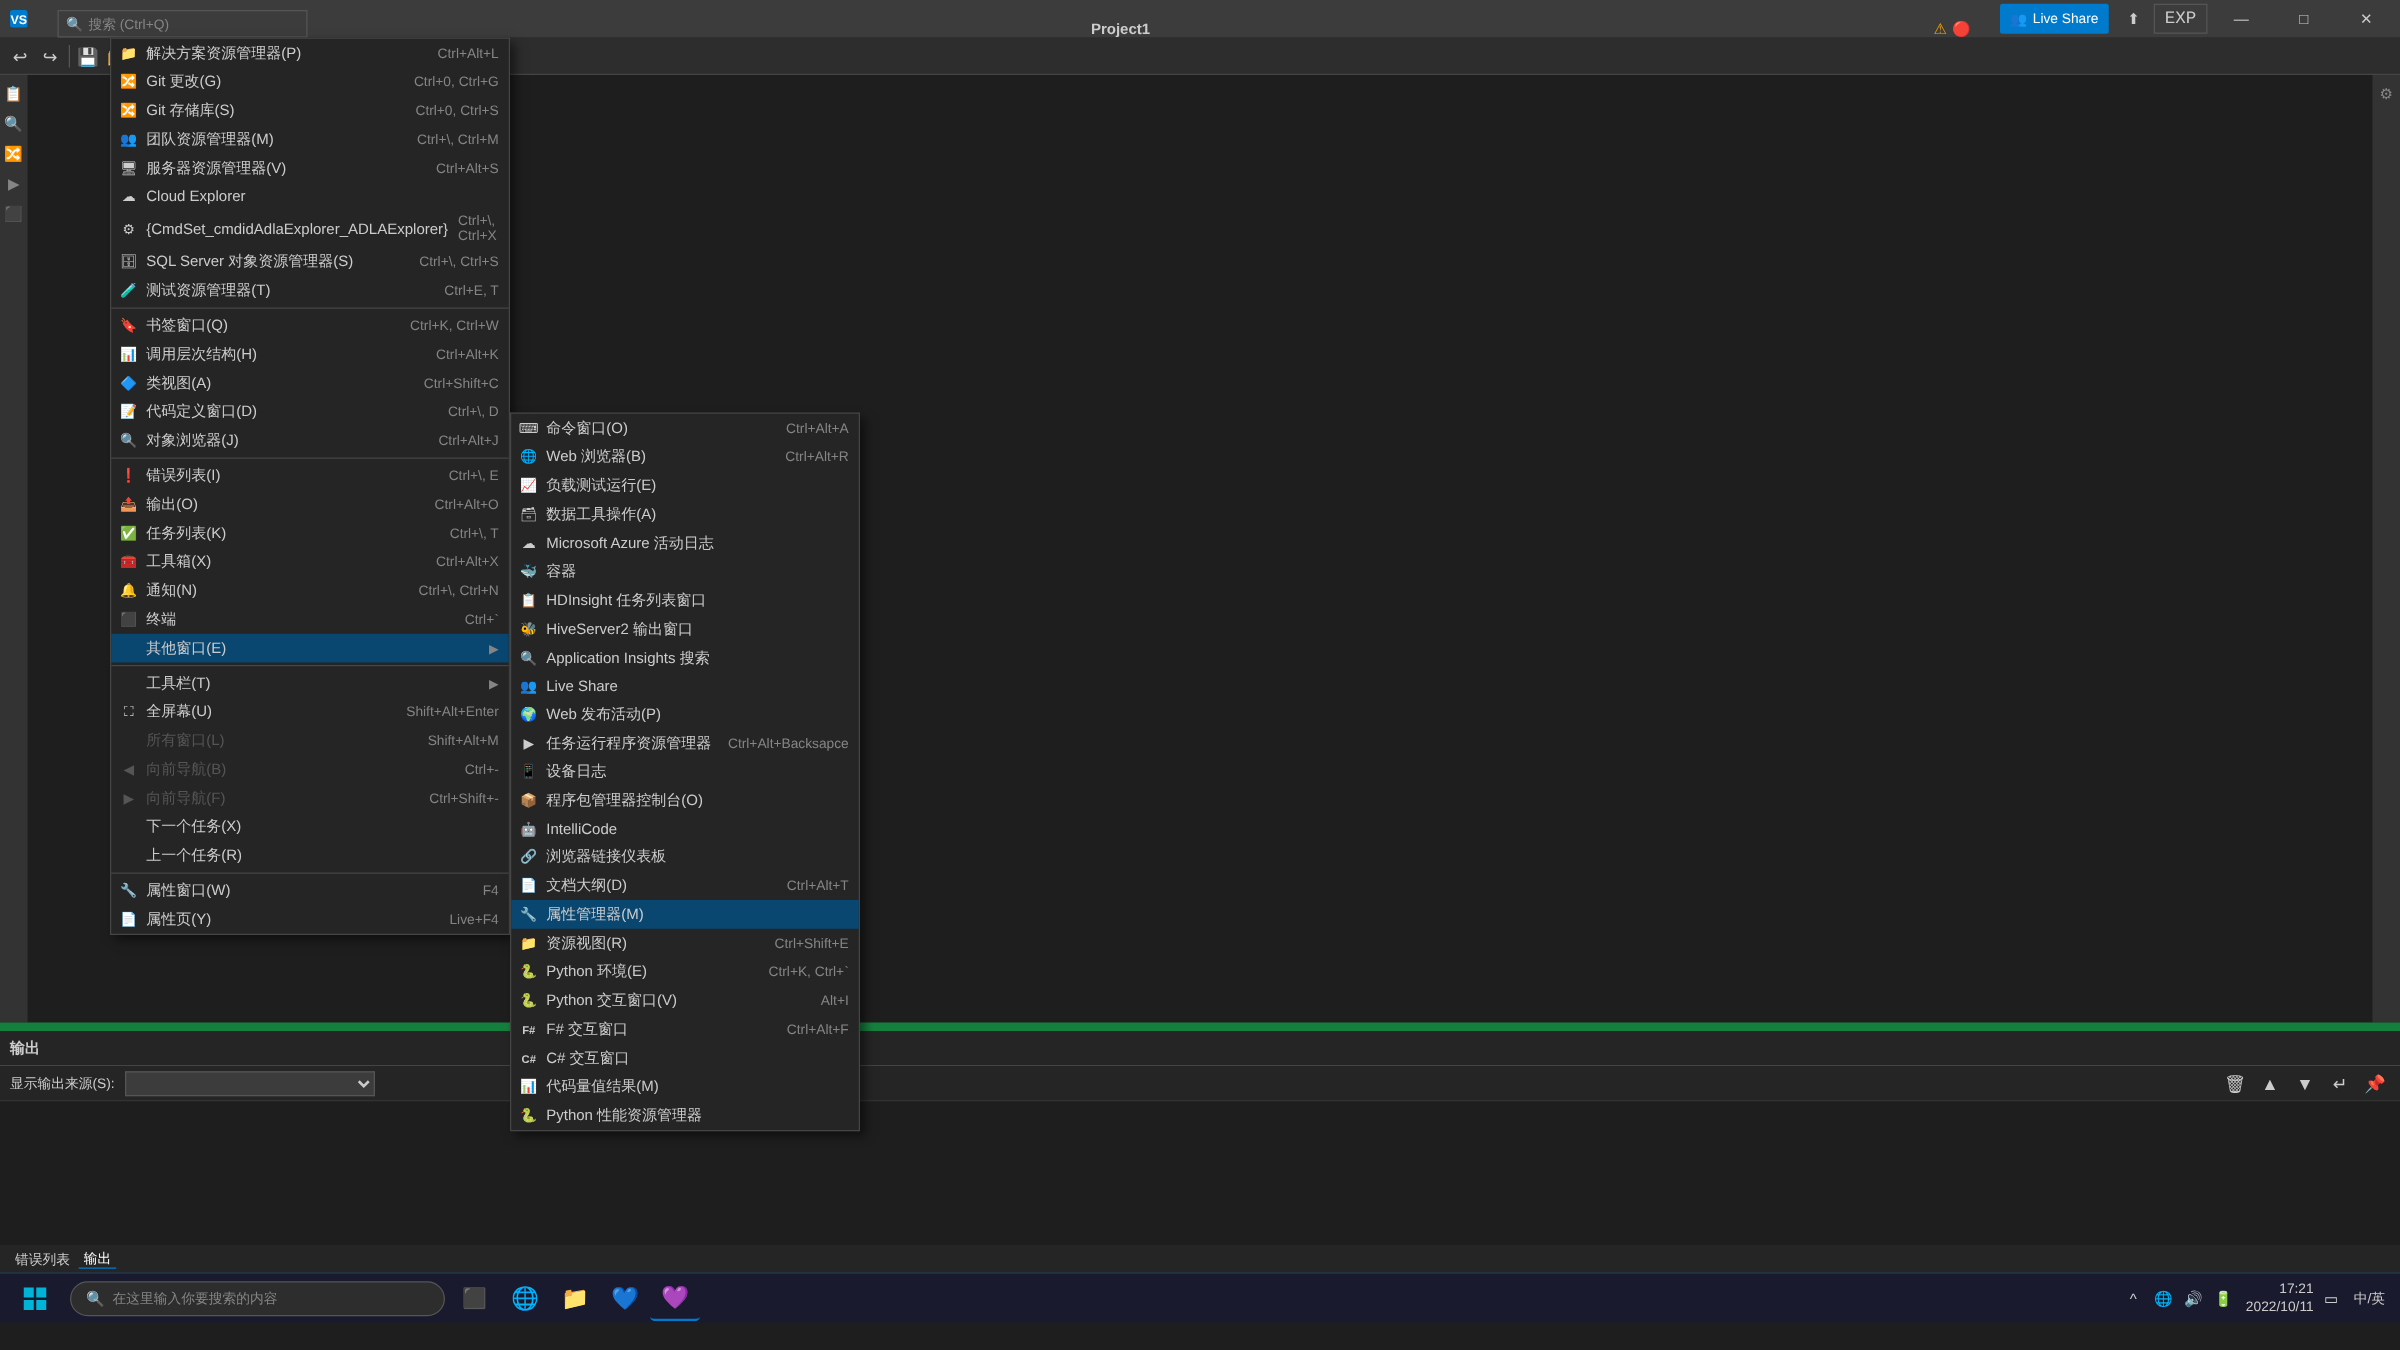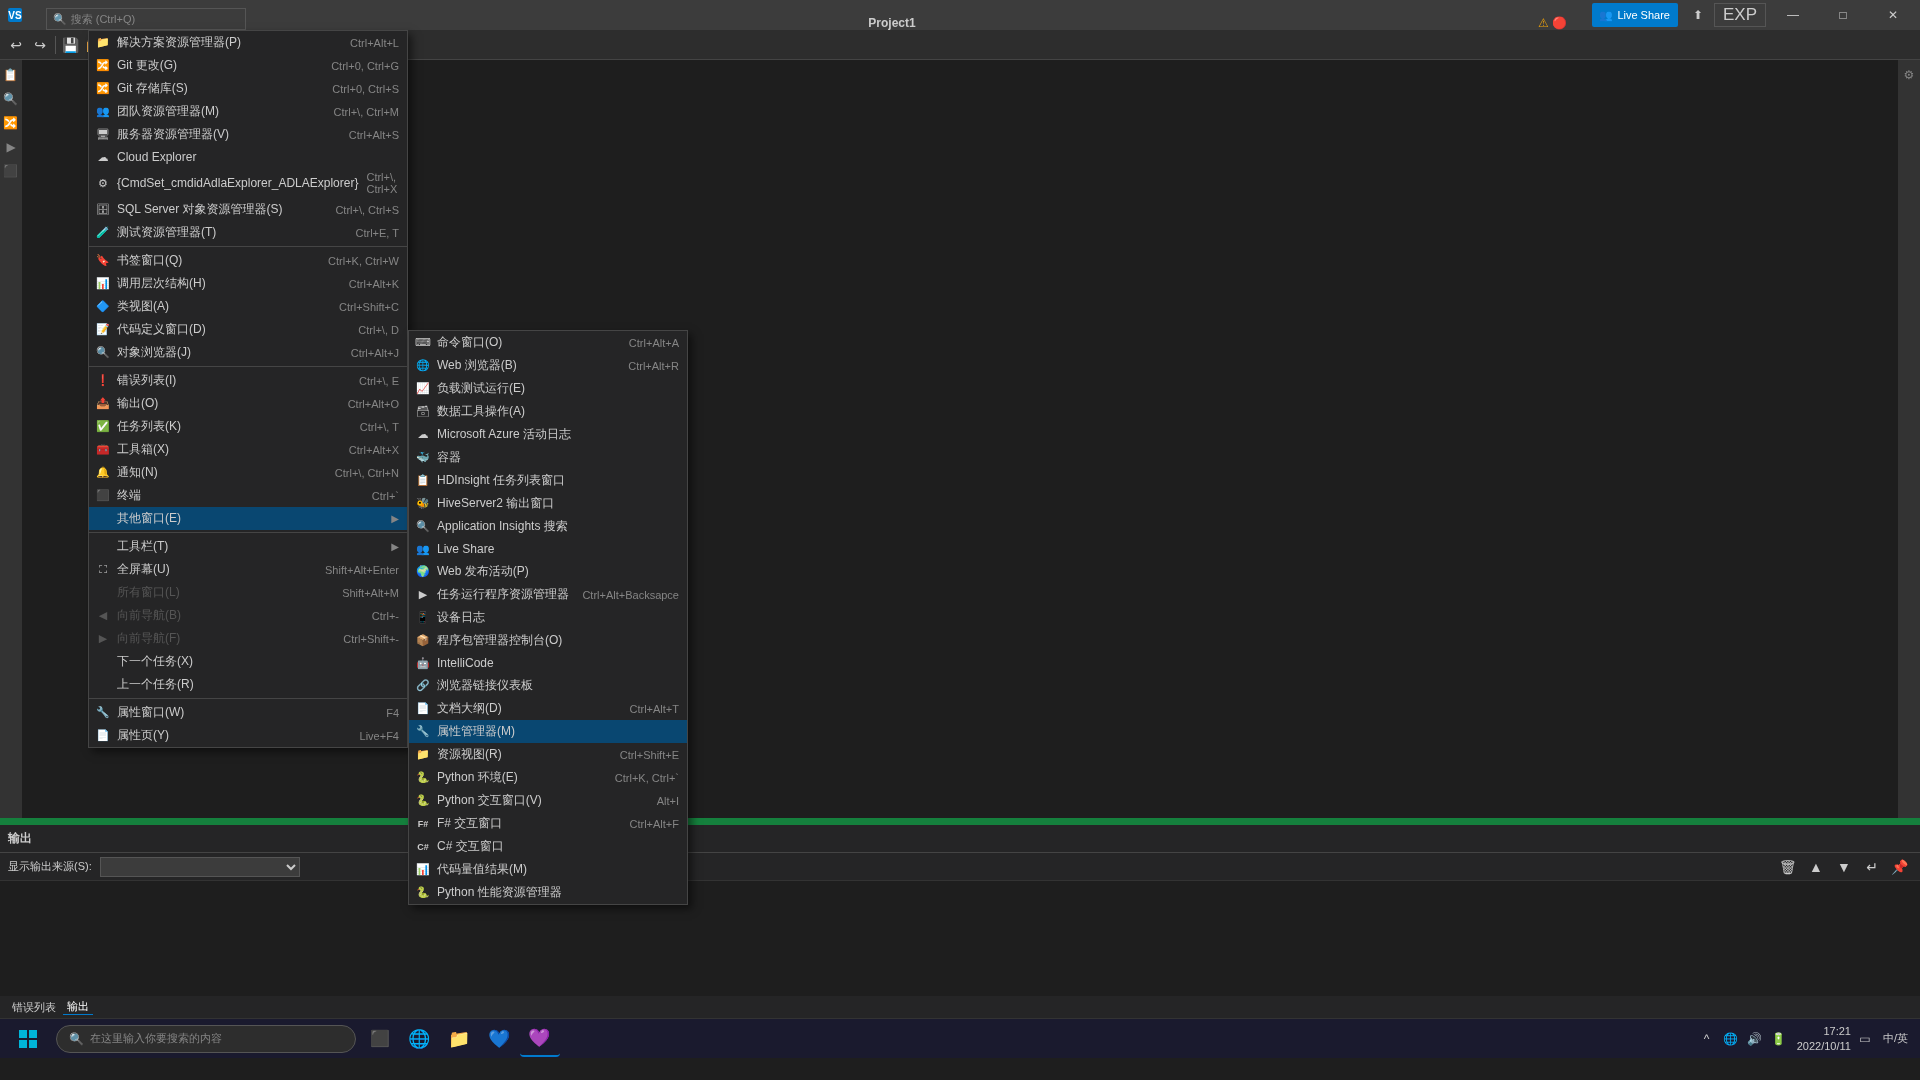--- a/index.html
+++ b/index.html
@@ -96,25 +96,26 @@
       font-size: 11px;
       cursor: pointer;
       border-radius: 2px;
       margin-right: 4px;
     }
     #exp-btn {
       padding: 0 8px;
       height: 24px;
       background: #3c3c3c;
       color: #cccccc;
-      font-size: 17px;
+      font-size: 14px;
       cursor: pointer;
       display: flex;
       align-items: center;
       border: 1px solid #555;
+      font-family: Liberation Mono, monospace;
     }
 
     
     #toolbar {
       height: 30px;
       background: #2d2d2d;
       position: absolute;
       top: 30px; left: 0; right: 0;
       display: flex;
       align-items: center;

